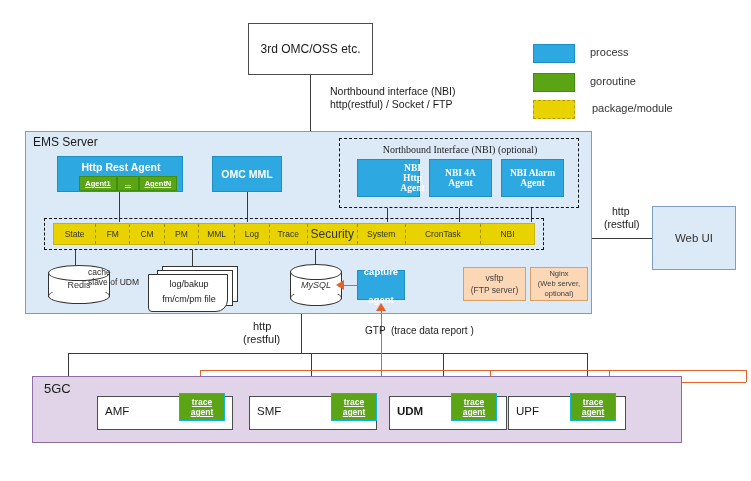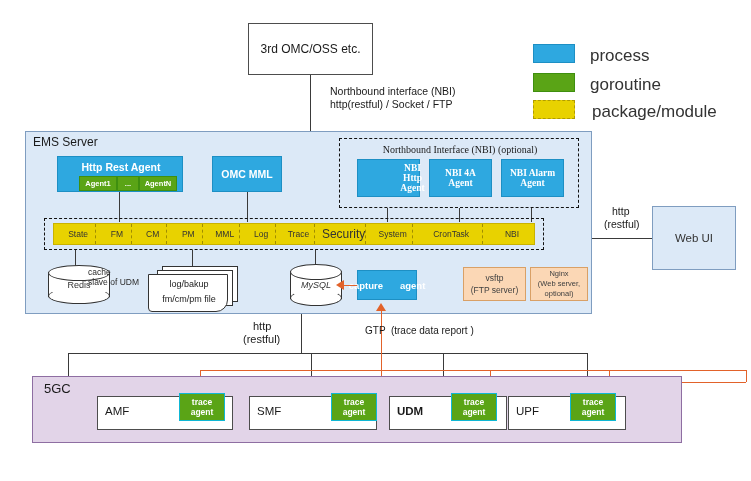--- a/index.html
+++ b/index.html
@@ -4,27 +4,27 @@
 <style>
   html,body{margin:0;padding:0;background:#ffffff;}
   body{width:751px;height:481px;position:relative;overflow:hidden;
        font-family:"Liberation Sans","DejaVu Sans",sans-serif;color:#1a1a1a;}
   .abs{position:absolute;box-sizing:border-box;}
   .ctr{display:flex;align-items:center;justify-content:center;text-align:center;}
 
   
   .box-white{background:#ffffff;border:1px solid #4d4d4d;}
   .box-blue{background:#2ea8e0;border:1px solid #1d8fc4;color:#ffffff;font-weight:bold;}
-  .box-green{background:#5aa416;border:1px solid #3f8f0f;color:#ffffff;font-weight:bold;}
+  .box-green{background:#5aa416;border:1px solid #3f8f0f;color:#ffffff;font-weight:bold;text-decoration:underline;}
   .box-orange{background:#fbd7b5;border:1px solid #d9a066;color:#404040;}
   .panel-blue{background:#dce9f7;border:1px solid #7f9dc0;}
   .panel-purple{background:#e2d4e8;border:1px solid #8e6ea2;}
   .dash-black{border:1.5px dashed #111;}
   .yellow-bar{background:#e8d200;border:1px dashed #b09b00;}
-  .yellow-cell{border-right:1px dashed #a08d00;color:#333;margin-left:7px;}
+  .yellow-cell{border-right:1px dashed #a08d00;color:#333;}
   .yellow-cell:last-child{border-right:none;}
 
   
   .ln-v{position:absolute;width:0;border-left:1.6px solid #3a3a3a;}
   .ln-h{position:absolute;height:0;border-top:1.6px solid #3a3a3a;}
   .ln-v-o{position:absolute;width:0;border-left:1.6px solid #e2622a;}
   .ln-h-o{position:absolute;height:0;border-top:1.6px solid #e2622a;}
 
   .arr-up{position:absolute;width:0;height:0;border-left:5px solid transparent;
           border-right:5px solid transparent;border-bottom:8px solid #e2622a;}
@@ -44,21 +44,21 @@
             border:1.3px solid #333;border-radius:50%;border-top-color:transparent;}
   .cyl .txt{position:absolute;left:0;right:0;top:50%;transform:translateY(-50%);
             text-align:center;font-size:9px;color:#333;}
 
   
   .docstack{position:absolute;}
   .docstack .sheet{position:absolute;background:#fff;border:1.2px solid #333;}
 
   
   .lg-sw{position:absolute;width:40px;height:17px;}
-  .lg-tx{position:absolute;font-size:17px;color:#333;}
+  .lg-tx{position:absolute;font-size:11px;color:#333;}
 </style>
 </head>
 <body>
 
 <div class="abs" style="left:533px;top:42px;width:215px;height:78px;">
   <div class="lg-sw box-blue" style="left:0;top:2px;"></div>
   <div class="lg-tx" style="left:57px;top:4px;">process</div>
 
   <div class="lg-sw box-green" style="left:0;top:31px;"></div>
   <div class="lg-tx" style="left:57px;top:33px;">goroutine</div>
@@ -149,21 +149,21 @@
   </div>
 </div>
 
 <div class="cyl" style="left:290px;top:264px;width:52px;height:42px;font-style:italic;">
   <div class="body"></div>
   <div class="bot"></div>
   <div class="top"></div>
   <div class="txt">MySQL</div>
 </div>
 
-<div class="abs box-blue ctr" style="left:357px;top:270px;width:60px;height:30px;font-size:9.5px;gap:17px;">
+<div class="abs box-blue ctr" style="left:357px;top:270px;width:48px;height:30px;font-size:9.5px;flex-direction:column;gap:17px;">
   <span>capture</span>
   <span>agent</span>
 </div>
 <div class="ln-h-o" style="left:343px;top:285px;width:14px;"></div>
 <div class="arr-left" style="left:336px;top:280px;"></div>
 
 <div class="abs box-orange ctr" style="left:463px;top:267px;width:63px;height:34px;font-size:8.5px;flex-direction:column;line-height:12px;">
   <span>vsftp</span>
   <span>(FTP server)</span>
 </div>

